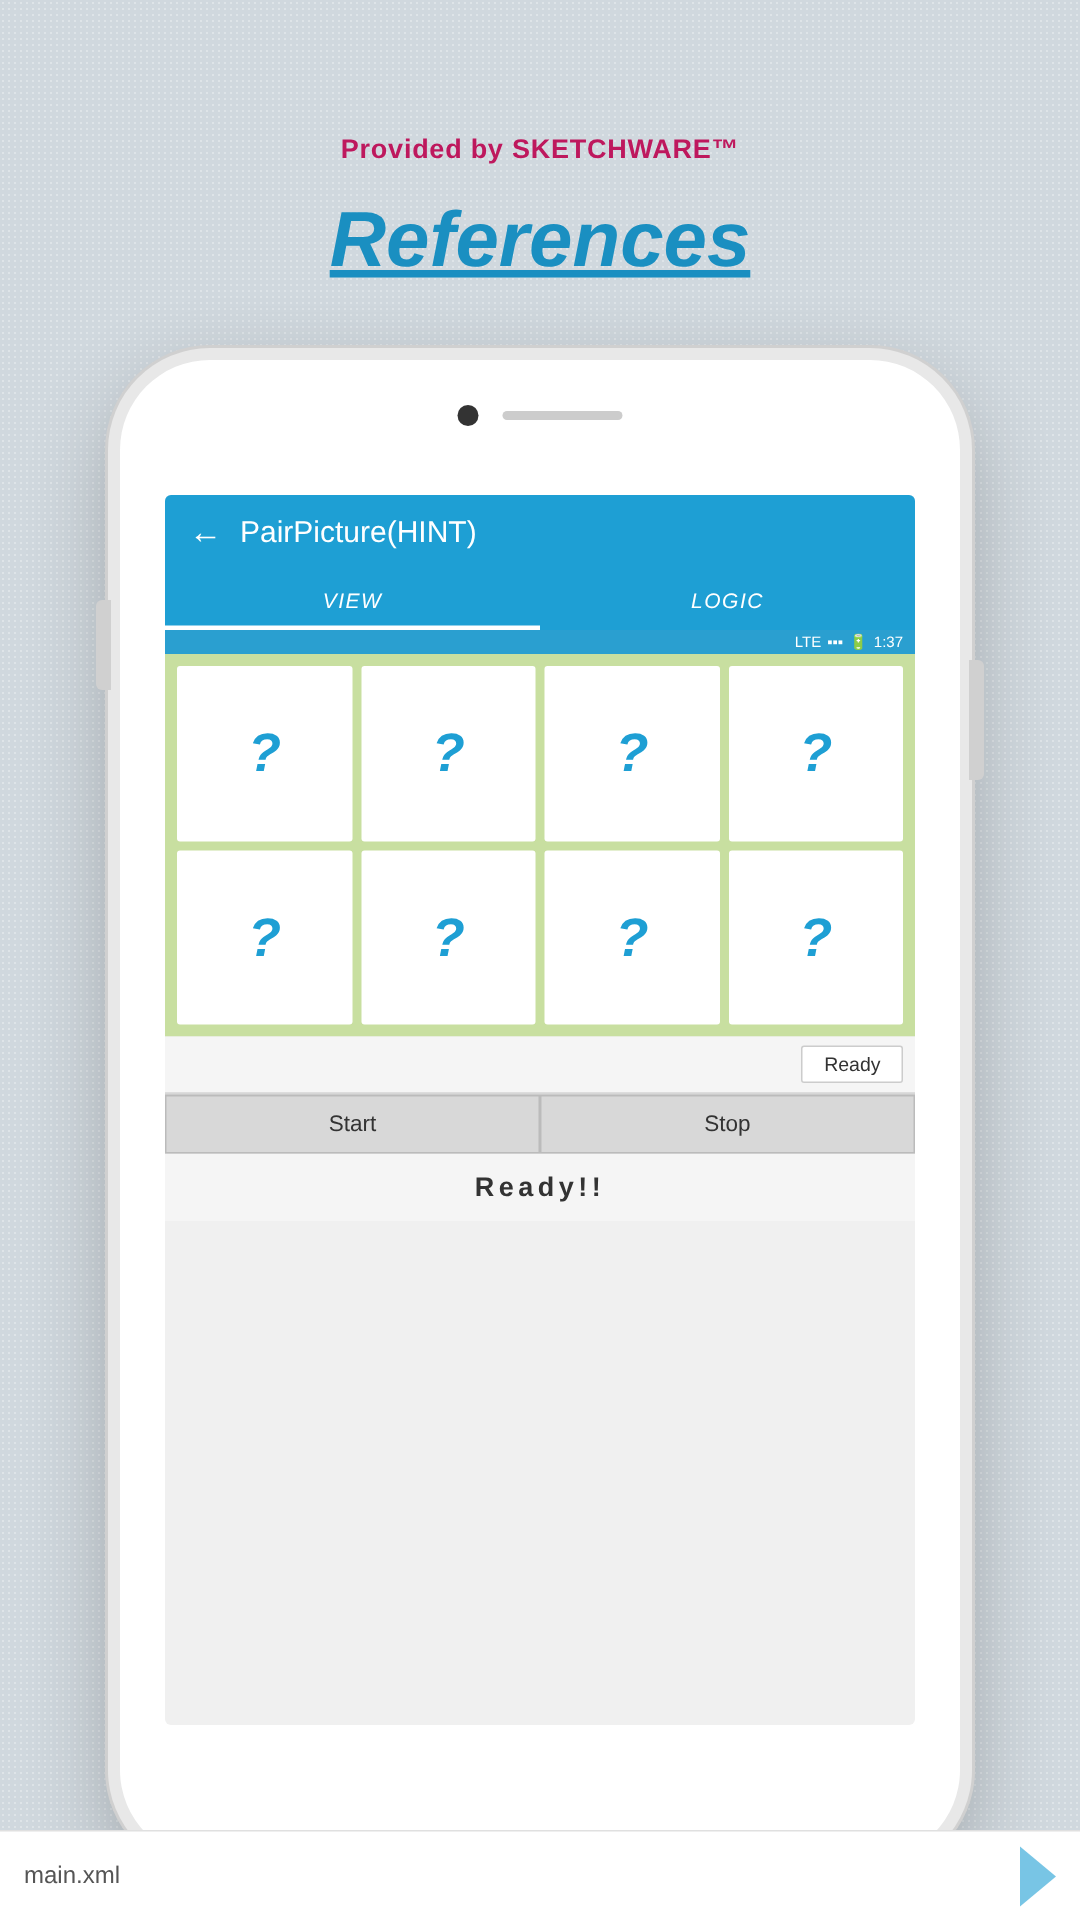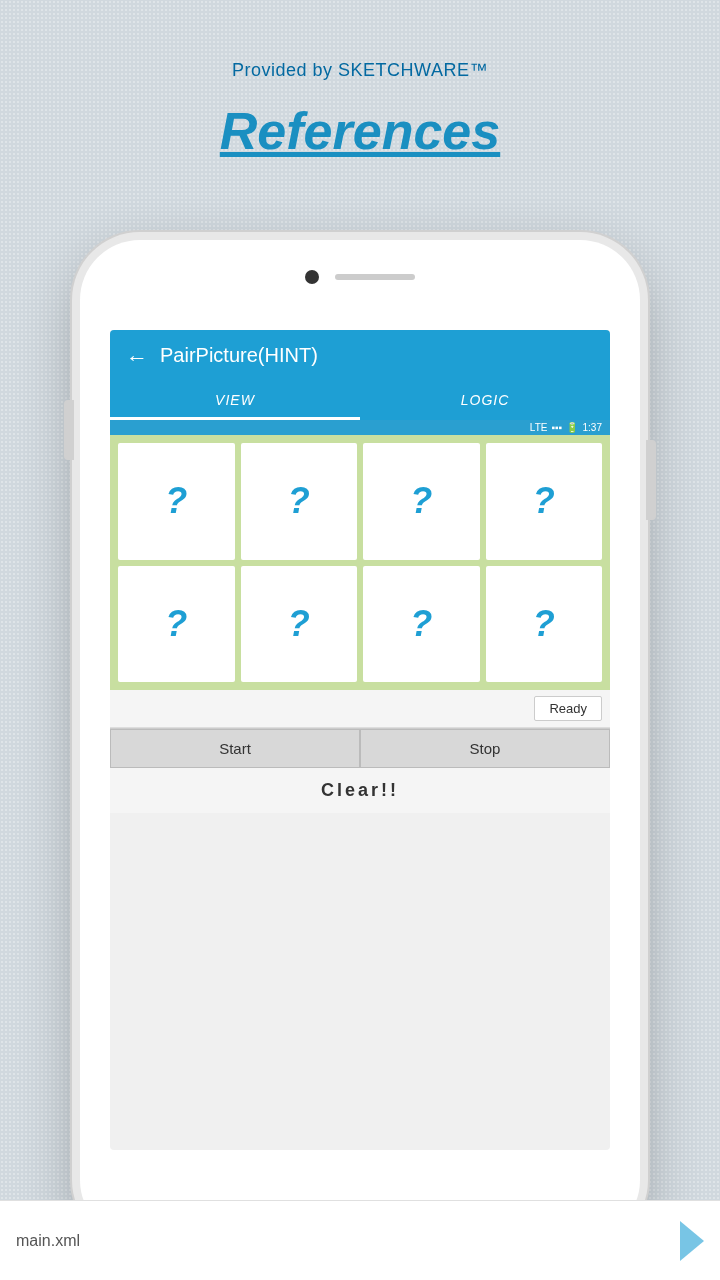--- a/index.html
+++ b/index.html
@@ -14,24 +14,25 @@
       position: relative;
       overflow: hidden;
     }
 
     .page-header {
       text-align: center;
       padding-top: 60px;
     }
 
     .provided-by {
-      color: #0369a1;
+      color: #be185d;
       font-size: 18px;
-      font-weight: 400;
+      font-weight: 700;
       letter-spacing: 0.5px;
+      margin-top: 29px;
     }
 
     .references-title {
       color: #1a8fc1;
       font-size: 52px;
       font-weight: 900;
       font-style: italic;
       margin-top: 20px;
       text-decoration: underline;
     }
@@ -264,21 +265,21 @@
       letter-spacing: 3px;
       background: #f5f5f5;
     }
 
     
     .bottom-bar {
       position: absolute;
       bottom: 0;
       left: 0;
       right: 0;
-      height: 80px;
+      height: 60px;
       background: white;
       display: flex;
       align-items: center;
       padding: 0 16px;
       border-top: 1px solid #e0e0e0;
       gap: 12px;
     }
 
     .file-name {
       flex: 1;
@@ -376,21 +377,21 @@
 
       <div class="ready-area">
         <button class="ready-btn">Ready</button>
       </div>
 
       <div class="control-buttons">
         <div class="control-btn">Start</div>
         <div class="control-btn">Stop</div>
       </div>
 
-      <div class="clear-text">Clear!!</div>
+      <div class="clear-text">Ready!!</div>
 
     </div>
   </div>
 
 </div>
 
 <div class="bottom-bar">
   <span class="file-name">main.xml</span>
   <div class="triangle-accent"></div>
 </div>

